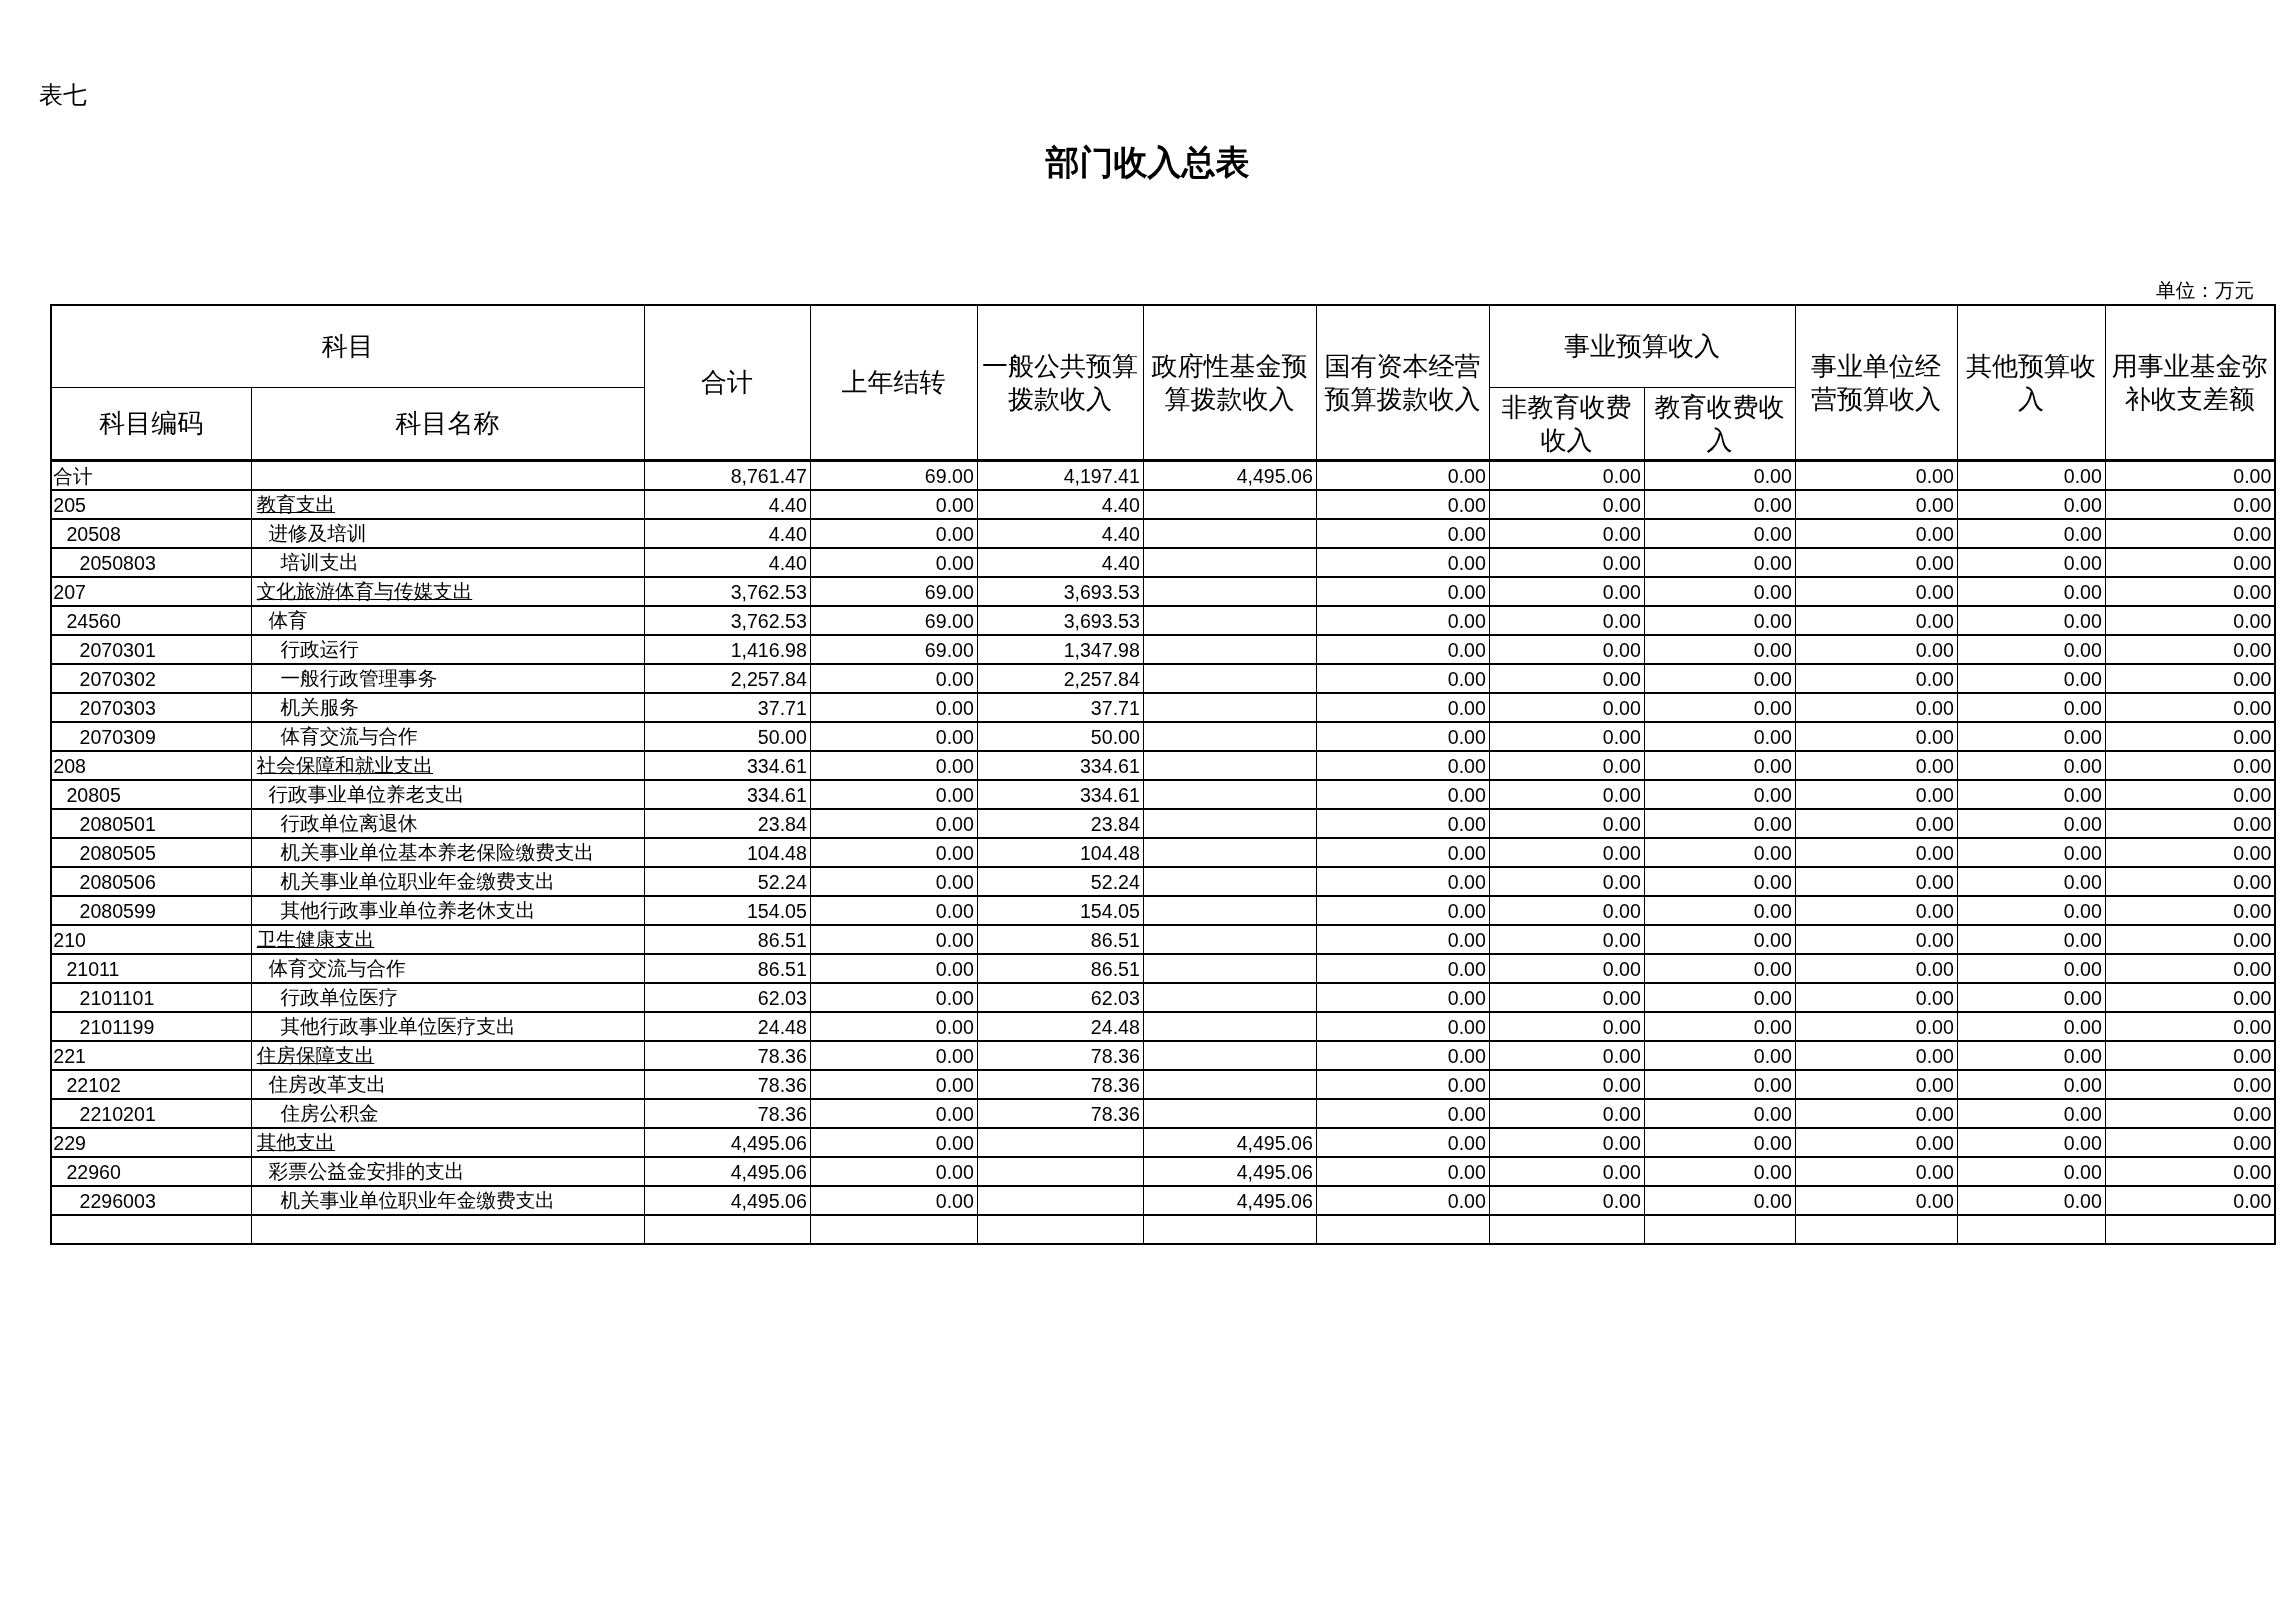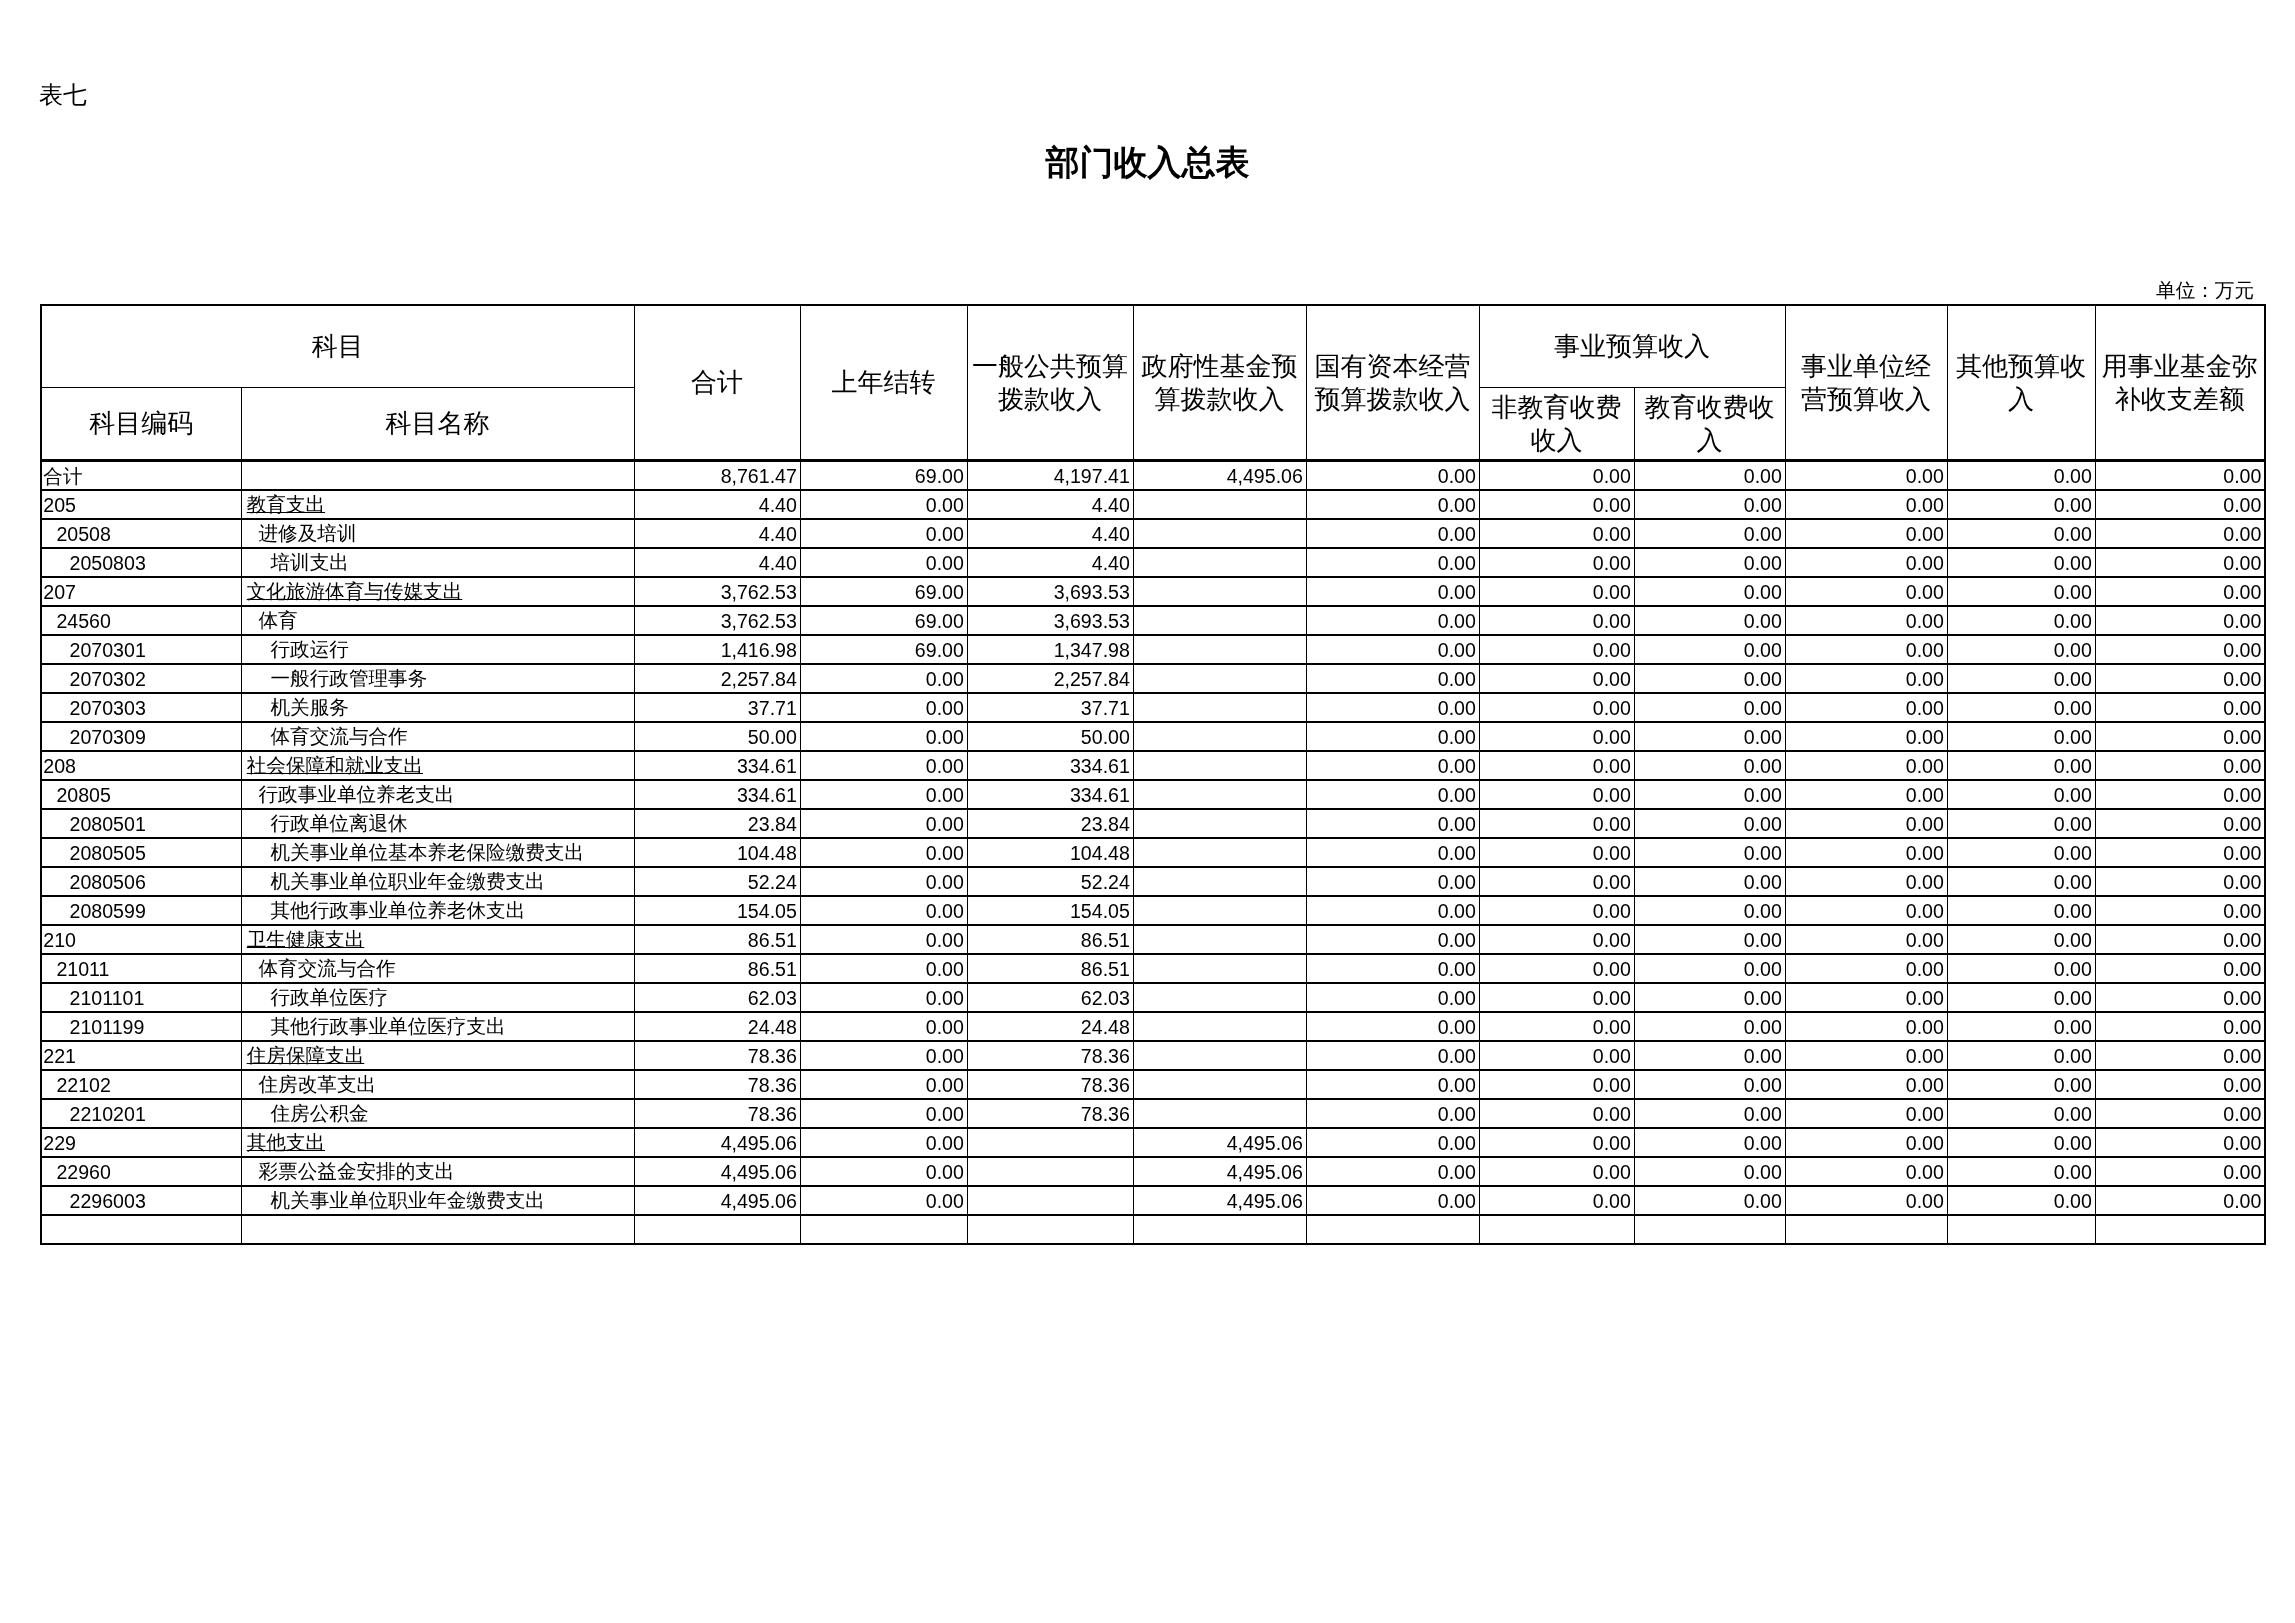--- a/index.html
+++ b/index.html
@@ -1,20 +1,20 @@
 <!DOCTYPE html>
 <html style="font-size:10.5px"><head>
 <meta charset="utf-8">
 <style>
   html, body { margin: 0; padding: 0; background: #ffffff; }
   body { width: 2295px; height: 1623px; position: relative; font-family: "Liberation Sans", "DejaVu Sans", sans-serif; color: #000; overflow: hidden; }
   .table-label { position: absolute; left: 39px; top: 79px; font-family: Liberation Mono, monospace; font-size: 24px; }
   .page-title { position: absolute; left: 0; width: 2295px; top: 140px; text-align: center; font-size: 34px; font-weight: bold; font-family: "DejaVu Sans", sans-serif; }
   .unit { position: absolute; right: 41px; top: 277px; font-family: "Liberation Serif", "DejaVu Serif", serif; font-size: 19.6px; }
-  table.main { position: absolute; left: 40px; top: 304px; border-collapse: collapse; table-layout: fixed; width: 2224px; }
+  table.main { position: absolute; left: 50px; top: 304px; border-collapse: collapse; table-layout: fixed; width: 2224px; }
   table.main td, table.main th { border: 1.3px solid #000; padding: 0 2.6px; overflow: hidden; white-space: nowrap; }
   table.main th { font-weight: normal; font-size: 26px; line-height: 33px; text-align: center; vertical-align: middle; white-space: normal; font-family: "DejaVu Sans", sans-serif; }
   table.main thead tr.h1 th { height: 81px; }
   table.main thead tr.h2 th { height: 71px; }
   table.main thead { border-bottom: 3.3px solid #000; }
   table.main td { height: 27px; font-size: 19.6px; line-height: 26px; }
   table.main tbody tr { border-bottom: 2.6px solid #000; }
   td.code { text-align: left; }
   td.name { text-align: left; font-family: "DejaVu Sans", sans-serif; font-size: 18.3px; }
   td.num { text-align: right; }

